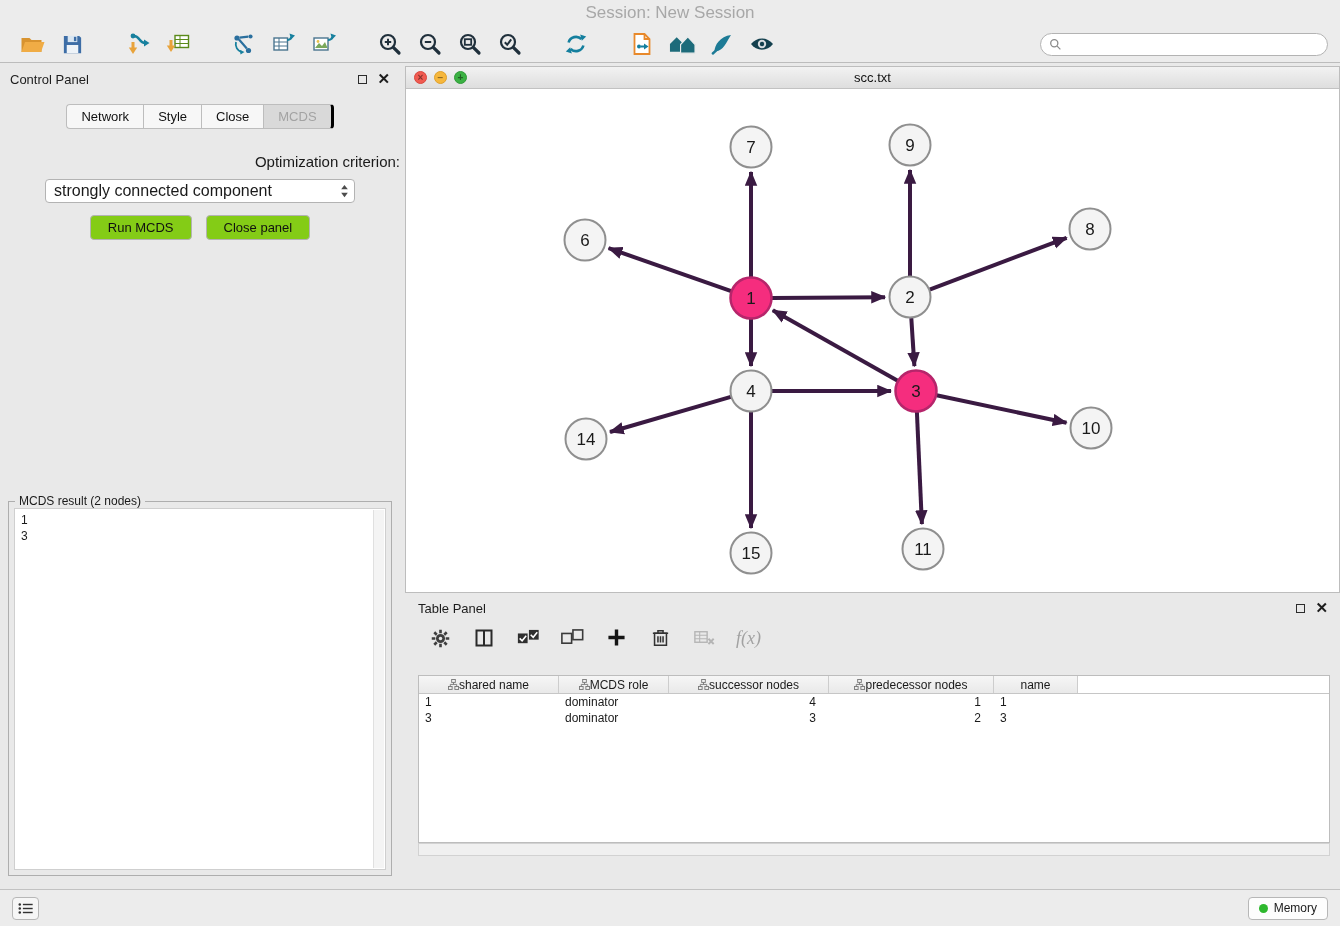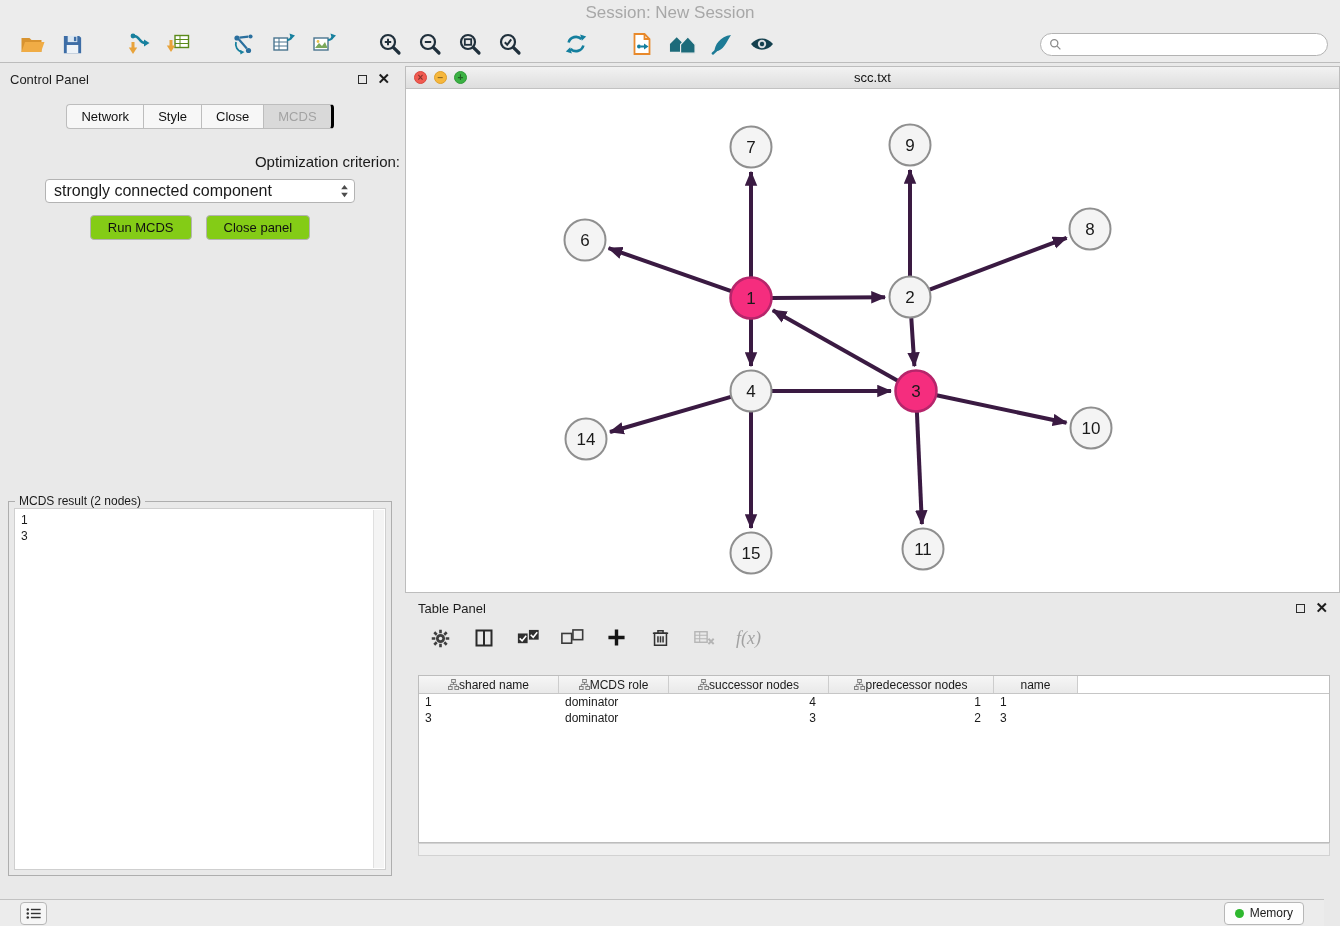--- a/index.html
+++ b/index.html
@@ -61,21 +61,21 @@
   .thead{display:flex;height:18px;background:linear-gradient(#f6f6f6,#e9e9e9);border-bottom:1px solid #c6c6c6}
   .th{display:flex;align-items:center;justify-content:center;font-size:12px;border-right:1px solid #cdcdcd;height:100%}
   .th-fill{flex:1;background:#fff;border:none}
   .trow{display:flex;height:16px;font-size:12px;background:#fff}
   .td{height:100%;display:flex;align-items:center;padding:0 6px}
   .td.num{justify-content:flex-end;padding-right:13px}
   .tp-scroll{position:absolute;top:248px;left:10px;right:8px;height:13px;background:#f0f0f0;border:1px solid #d2d2d2}
   .tp-tabs{position:absolute;bottom:7px;left:0;right:0;display:flex;justify-content:center}
 
   
-  .statusbar{position:absolute;left:0;right:16px;bottom:0;height:27px;background:#ececec;border-top:1px solid #c2c2c2;display:flex;align-items:center;padding:0 20px}
+  .statusbar{position:absolute;left:0;right:0;bottom:0;height:37px;background:#ececec;border-top:1px solid #c2c2c2;display:flex;align-items:center;padding:0 12px}
   .status-btn{width:27px;height:23px;border:1px solid #b7b7b7;border-radius:4px;background:#f6f6f6;display:flex;align-items:center;justify-content:center}
   .memory-btn{margin-left:auto;height:23px;border:1px solid #b7b7b7;border-radius:4px;background:#fdfdfd;display:flex;align-items:center;gap:6px;padding:0 10px;font-size:12px}
   .green-dot{width:9px;height:9px;border-radius:50%;background:#2eb82e;display:inline-block}
 </style>
 </head>
 <body>
 
 <svg width="0" height="0" style="position:absolute">
   <defs>
     <symbol id="attr-icon" viewBox="0 0 12 12">

